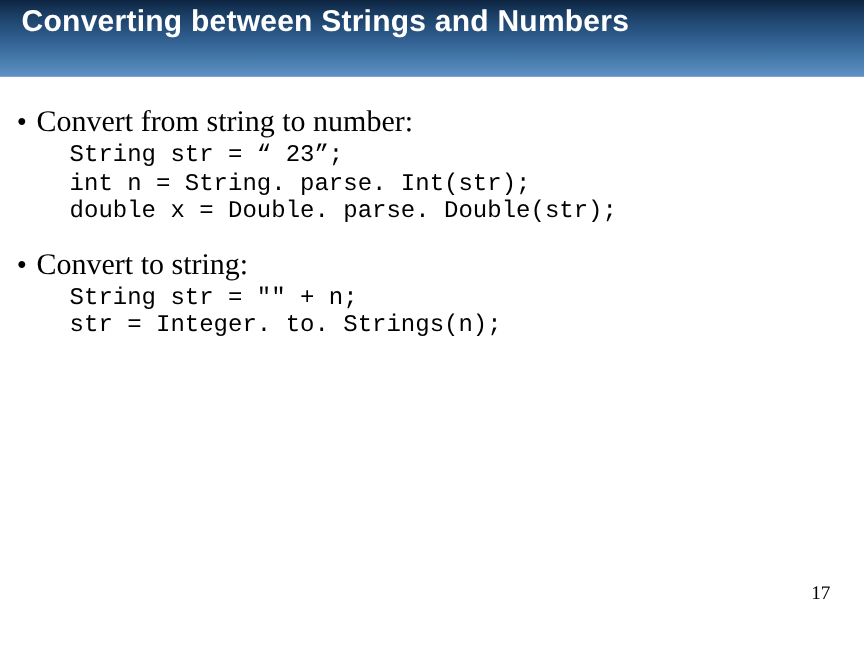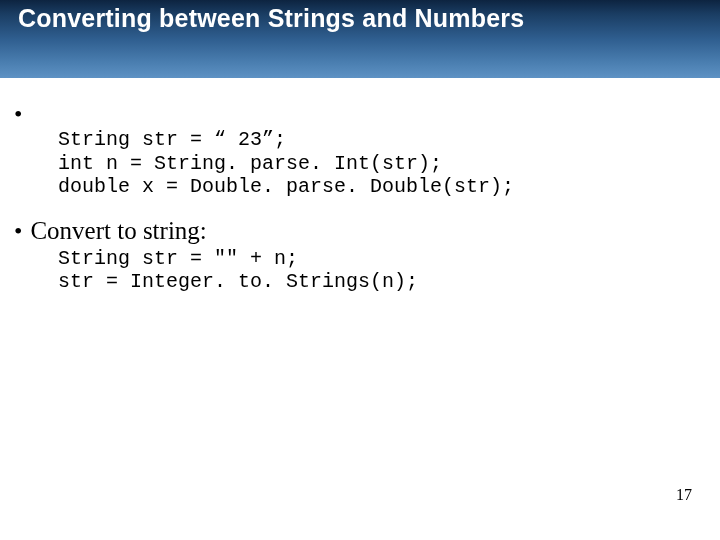--- a/index.html
+++ b/index.html
@@ -4,21 +4,21 @@
 <style>
   * { margin: 0; padding: 0; box-sizing: border-box; }
   html, body { width: 720px; height: 540px; overflow: hidden; }
   body {
     background: #ffffff;
     font-family: Arial, Helvetica, sans-serif;
     position: relative;
   }
   .title-bar {
     width: 100%;
-    height: 78px;
+    height: 64px;
     background: linear-gradient(to bottom, #0d2440 0%, #1a3d63 18%, #2f5e8f 50%, #4a7eb0 80%, #5e92c4 100%);
     display: flex;
     align-items: flex-start;
     padding-top: 4px;
   }
   .title-text {
     color: #ffffff;
     font-weight: 700;
     font-size: 25px;
     padding-left: 18px;
@@ -69,20 +69,21 @@
 <body>
 
 <div class="title-bar">
   <div class="title-text">Converting between Strings and Numbers</div>
 </div>
 
 <div class="content">
 
   <div class="bullet-row">
     <span class="bullet">•</span>
+    <span class="bullet-text">Convert from string to number:</span>
   </div>
   <div class="code-block"><span>String str = “ 23”;</span>
 <span>int n = String. parse. Int(str);</span>
 <span>double x = Double. parse. Double(str);</span></div>
 
   <div class="bullet-row second-section">
     <span class="bullet">•</span>
     <span class="bullet-text">Convert to string:</span>
   </div>
   <div class="code-block"><span>String str = "" + n;</span>

